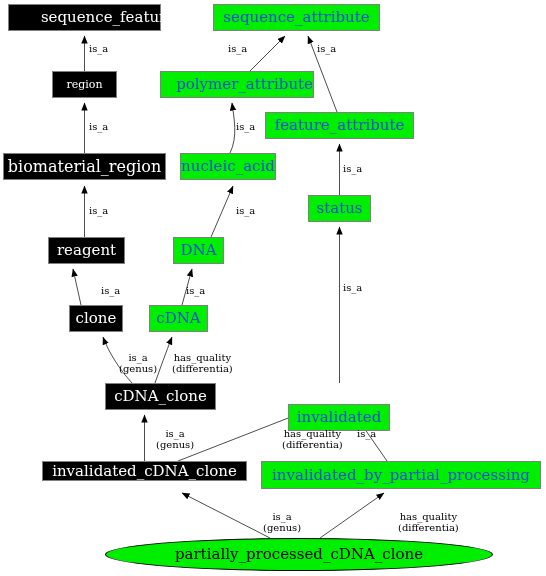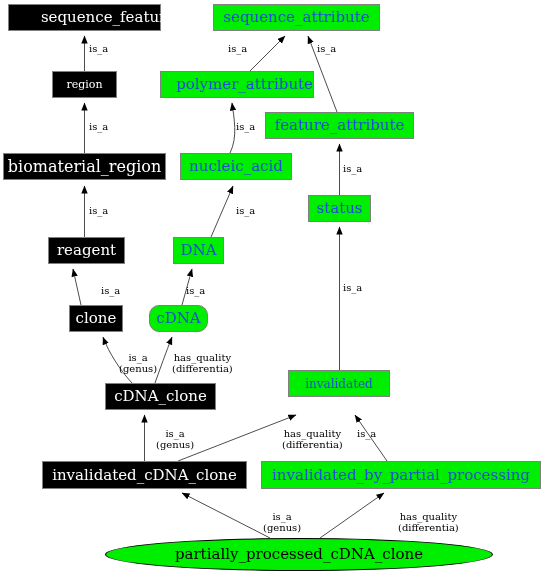--- a/index.html
+++ b/index.html
@@ -104,45 +104,45 @@
       </div>
       <div class="node node-box node-green" style="left: 160px; top: 71px; width: 154px; height: 27px; font-size: 15px; justify-content: flex-end;">
         <span>polymer_attribute</span>
       </div>
       <div class="node node-box node-green" style="left: 265px; top: 112px; width: 149px; height: 27px; font-size: 15px;">
         <span>feature_attribute</span>
       </div>
       <div class="node node-box node-black" style="left: 3px; top: 153px; width: 163px; height: 27px; font-size: 16px;">
         <span>biomaterial_region</span>
       </div>
-      <div class="node node-box node-green" style="left: 180px; top: 153px; width: 112px; height: 27px; font-size: 15px;">
+      <div class="node node-box node-green" style="left: 180px; top: 153px; width: 96px; height: 27px; font-size: 15px;">
         <span>nucleic_acid</span>
       </div>
       <div class="node node-box node-green" style="left: 308px; top: 195px; width: 63px; height: 27px; font-size: 15px;">
         <span>status</span>
       </div>
       <div class="node node-box node-black" style="left: 48px; top: 237px; width: 77px; height: 27px; font-size: 15px; align-items: center;">
         <span>reagent</span>
       </div>
       <div class="node node-box node-green" style="left: 173px; top: 237px; width: 51px; height: 27px; font-size: 15px;">
         <span>DNA</span>
       </div>
       <div class="node node-box node-black" style="left: 69px; top: 305px; width: 54px; height: 27px; font-size: 15px;">
         <span>clone</span>
       </div>
-      <div class="node node-box node-green" style="left: 149px; top: 305px; width: 59px; height: 27px; font-size: 15px; border-radius: 10px;">
+      <div class="node node-box node-green" style="left: 149px; top: 305px; width: 59px; height: 27px; font-size: 15px;">
         <span>cDNA</span>
       </div>
       <div class="node node-box node-black" style="left: 105px; top: 383px; width: 111px; height: 27px; font-size: 15px;">
         <span>cDNA_clone</span>
       </div>
-      <div class="node node-box node-green" style="left: 288px; top: 370px; width: 102px; height: 27px; font-size: 12px;">
+      <div class="node node-box node-green" style="left: 288px; top: 404px; width: 102px; height: 27px; font-size: 15px;">
         <span>invalidated</span>
       </div>
-      <div class="node node-box node-black" style="left: 42px; top: 461px; width: 205px; height: 28px; font-size: 15px;">
+      <div class="node node-box node-black" style="left: 42px; top: 461px; width: 205px; height: 20px; font-size: 15px;">
         <span>invalidated_cDNA_clone</span>
       </div>
       <div class="node node-box node-green" style="left: 261px; top: 461px; width: 280px; height: 28px; font-size: 15px;">
         <span>invalidated_by_partial_processing</span>
       </div>
       <div class="node node-ellipse" style="left: 105px; top: 538px; width: 388px; height: 33px; font-size: 15px;">
         <span>partially_processed_cDNA_clone</span>
       </div>
     </div>
   <div id="labels-layer">

